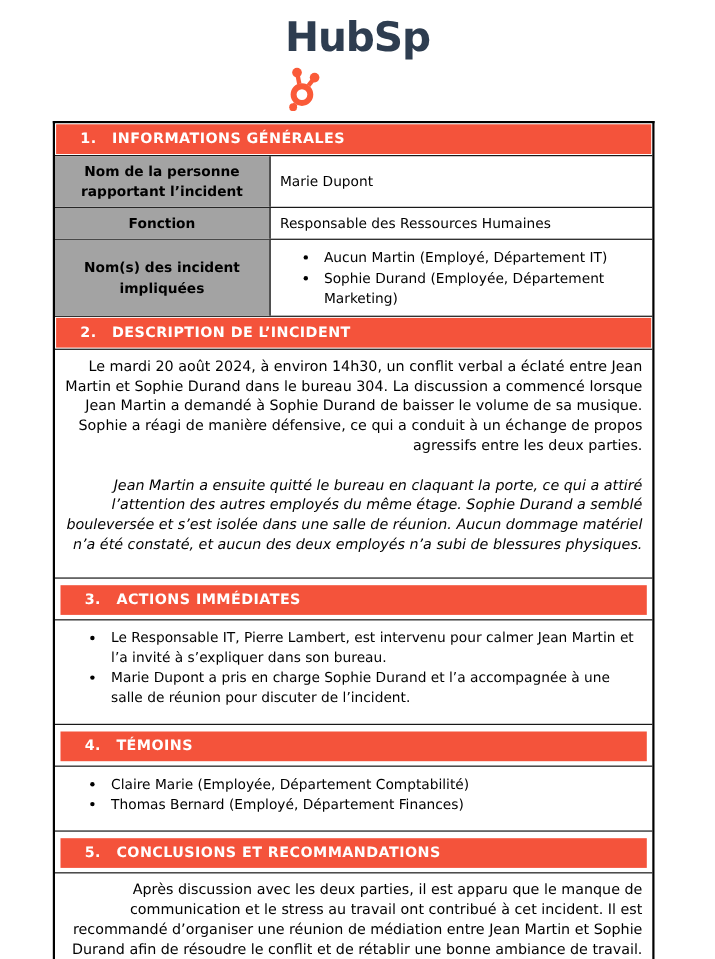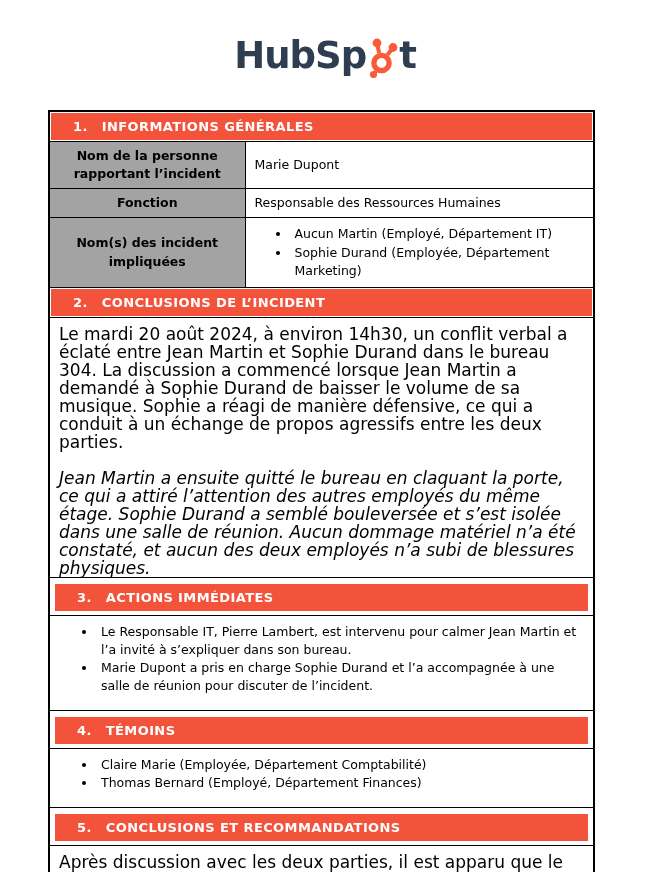--- a/index.html
+++ b/index.html
@@ -8,21 +8,21 @@
     width: 650px; height: 872px;
     background: #ffffff;
     color: #000;
     font-family: "DejaVu Sans", "Liberation Sans", sans-serif;
     overflow: hidden;
     position: relative;
   }
 
   
   .logo-row { display: flex; justify-content: center; padding-top: 9px; height: 103px; }
-  .logo-inner { display: flex; align-items: center; }
+  .logo-inner { display: flex; align-items: flex-start; flex-direction: column; }
   .logo-word {
     font-size: 37px; font-weight: 700; color: #2e3d50;
     letter-spacing: -1px; line-height: 1.35;
   }
   .sprocket { margin: 0 0px -5px -1px; }
 
   
   .doc-table {
     position: absolute; left: 48px; top: 110px; width: 547px;
     border: 2px solid #000; border-bottom: none;
@@ -52,21 +52,21 @@
   }
   .kv-value {
     flex: 1; display: flex; align-items: center;
     font-size: 12.5px; line-height: 1.45; padding: 5px 6px 5px 9px;
   }
   .kv-value.v-list { align-items: flex-start; padding-top: 7px; padding-bottom: 7px; }
   .kv-value ul { margin: 0; padding-left: 36px; }
   .kv-value li { font-size: 12.5px; line-height: 1.45; padding-left: 4px; }
 
   
-  .text-cell { padding: 7px 9px 0 9px; font-size: 17px; line-height: 18px; }
+  .text-cell { padding: 7px 9px 20px 9px; font-size: 13px; line-height: 18px; text-align: right; }
   .text-cell p { margin: 0; }
   .text-cell p + p { margin-top: 18px; font-style: italic; }
 
   
   .bullets-cell { padding: 7px 9px 15px 9px; }
   .bullets-cell ul { margin: 0; padding-left: 38px; }
   .bullets-cell li { font-size: 12.5px; line-height: 18px; padding-left: 4px; }
 </style>
 </head>
 <body>
@@ -117,21 +117,21 @@
       <ul>
         <li>Aucun Martin (Employé, Département IT)</li>
         <li>Sophie Durand (Employée, Département Marketing)</li>
       </ul>
     </div>
   </div>
 
   <div class="trow sec-row">
     <div class="sec-bar">
       <span class="sec-num">2.</span>
-      <span class="sec-title">CONCLUSIONS DE L’INCIDENT</span>
+      <span class="sec-title">DESCRIPTION DE L’INCIDENT</span>
     </div>
   </div>
 
   <div class="trow text-cell">
     <p>Le mardi 20 août 2024, à environ 14h30, un conflit verbal a éclaté entre Jean Martin et Sophie Durand dans le bureau 304. La discussion a commencé lorsque Jean Martin a demandé à Sophie Durand de baisser le volume de sa musique. Sophie a réagi de manière défensive, ce qui a conduit à un échange de propos agressifs entre les deux parties.</p>
     <p>Jean Martin a ensuite quitté le bureau en claquant la porte, ce qui a attiré l’attention des autres employés du même étage. Sophie Durand a semblé bouleversée et s’est isolée dans une salle de réunion. Aucun dommage matériel n’a été constaté, et aucun des deux employés n’a subi de blessures physiques.</p>
   </div>
 
   <div class="trow sec-row inset">
     <div class="sec-bar">

